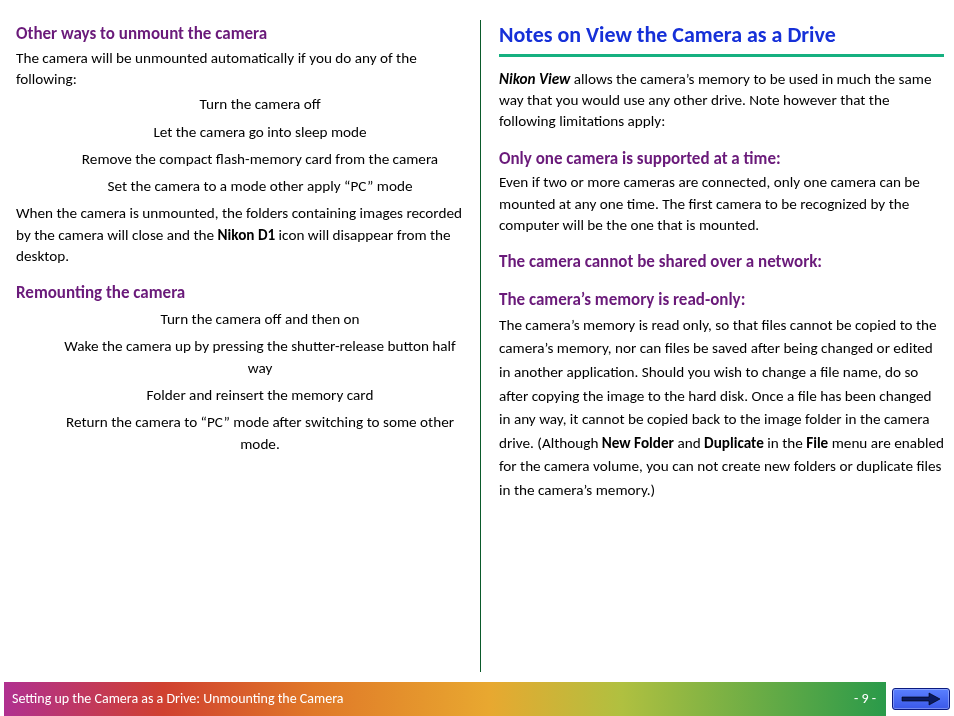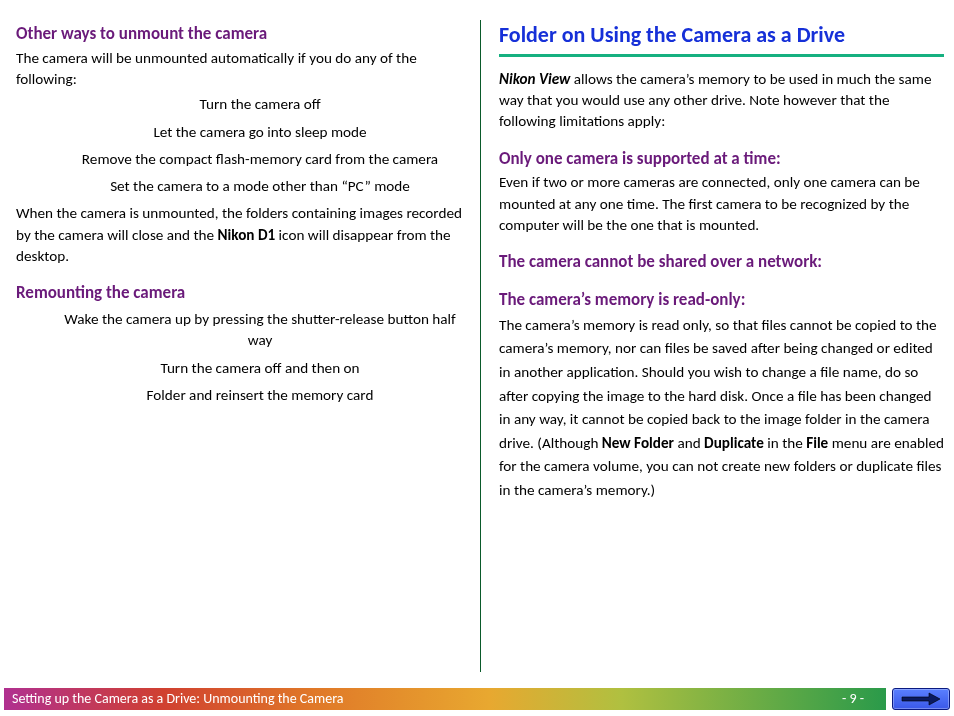--- a/index.html
+++ b/index.html
@@ -53,29 +53,29 @@
   .ital { font-style: italic; }
   .footer {
     position: absolute;
     left: 4px; right: 4px; bottom: 6px;
     height: 22px;
     display: flex;
     align-items: center;
   }
   .footer-bar {
     flex: 1;
-    height: 22px;
+    height: 34px;
     background: linear-gradient(90deg,
       #b03090 0%, #d04030 18%, #e07828 35%,
       #e8a830 55%, #b0c040 70%, #2a9a4a 100%);
     color: #fff;
     display: flex;
     align-items: center;
     justify-content: space-between;
-    padding: 0 22px 0 8px;
+    padding: 0 10px 0 8px;
     font-size: 14px;
     font-weight: 500;
   }
   .next-btn {
     width: 58px;
     height: 22px;
     margin-left: 6px;
     border: 1px solid #0a1a80;
     border-radius: 3px;
     background: linear-gradient(to bottom,#5a80ff 0%, #3a58e8 100%);
@@ -91,38 +91,39 @@
 
 <div class="page">
   <div class="col col-left">
     <div class="block">
       <div class="h-purple">Other ways to unmount the camera</div>
       <p>The camera will be unmounted automatically if you do any of the following:</p>
       <div class="indent">
         <p>Turn the camera off</p>
         <p>Let the camera go into sleep mode</p>
         <p>Remove the compact flash-memory card from the cam­era</p>
-        <p>Set the camera to a mode other than “PC” mode</p>
+        <p>Set the camera to a mode other apply “PC” mode</p>
       </div>
       <p>
         <span>When the camera is unmounted, the folders containing images recorded by the camera will close and the </span><span class="bold">Nikon D1</span><span> icon will disappear from the desktop.</span>
       </p>
     </div>
     <div class="block">
       <div class="h-purple">Remounting the camera</div>
       <div class="indent">
+        <p>Turn the camera off and then on</p>
         <p>Wake the camera up by pressing the shutter-release button half way</p>
-        <p>Turn the camera off and then on</p>
         <p>Folder and reinsert the memory card</p>
+        <p>Return the camera to “PC” mode after switching to some other mode.</p>
       </div>
     </div>
   </div>
 
   <div class="col col-right">
-    <div class="h-blue">Folder on Using the Camera as a Drive</div>
+    <div class="h-blue">Notes on View the Camera as a Drive</div>
     <div class="blue-rule"></div>
     <p class="block">
       <span class="bold ital">Nikon View</span><span> allows the camera’s memory to be used in much the same way that you would use any other drive.  Note however that the following limitations apply:</span>
     </p>
     <div class="block">
       <div class="h-purple">Only one camera is supported at a time:</div>
       <p>Even if two or more cameras are connected, only one camera can be mounted at any one time. The first camera to be recog­nized by the computer will be the one that is mounted.</p>
     </div>
     <div class="block">
       <div class="h-purple">The camera cannot be shared over a network:</div>

